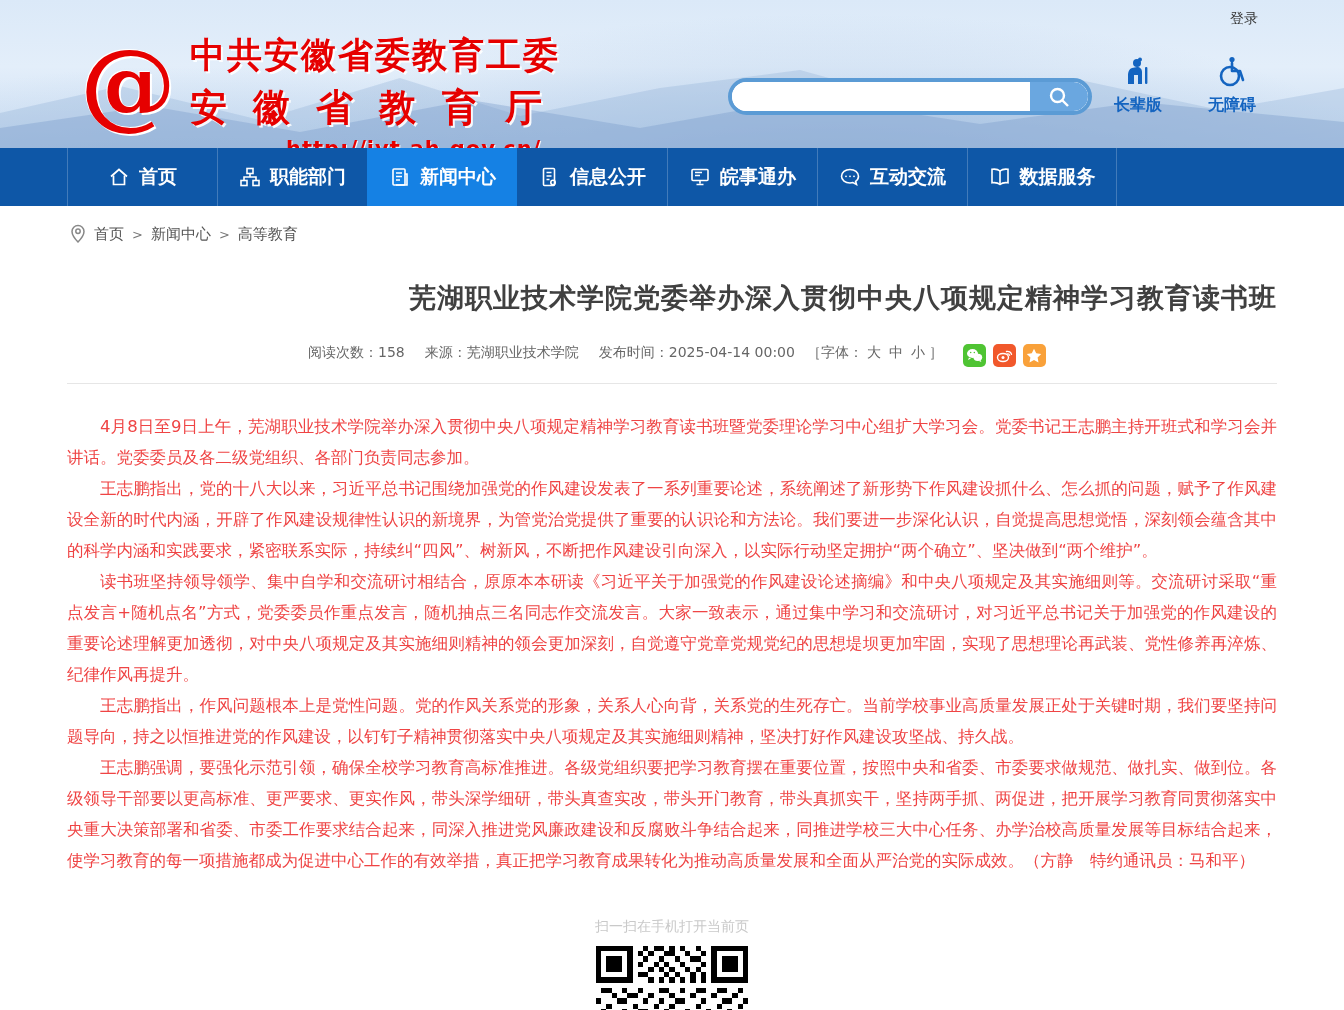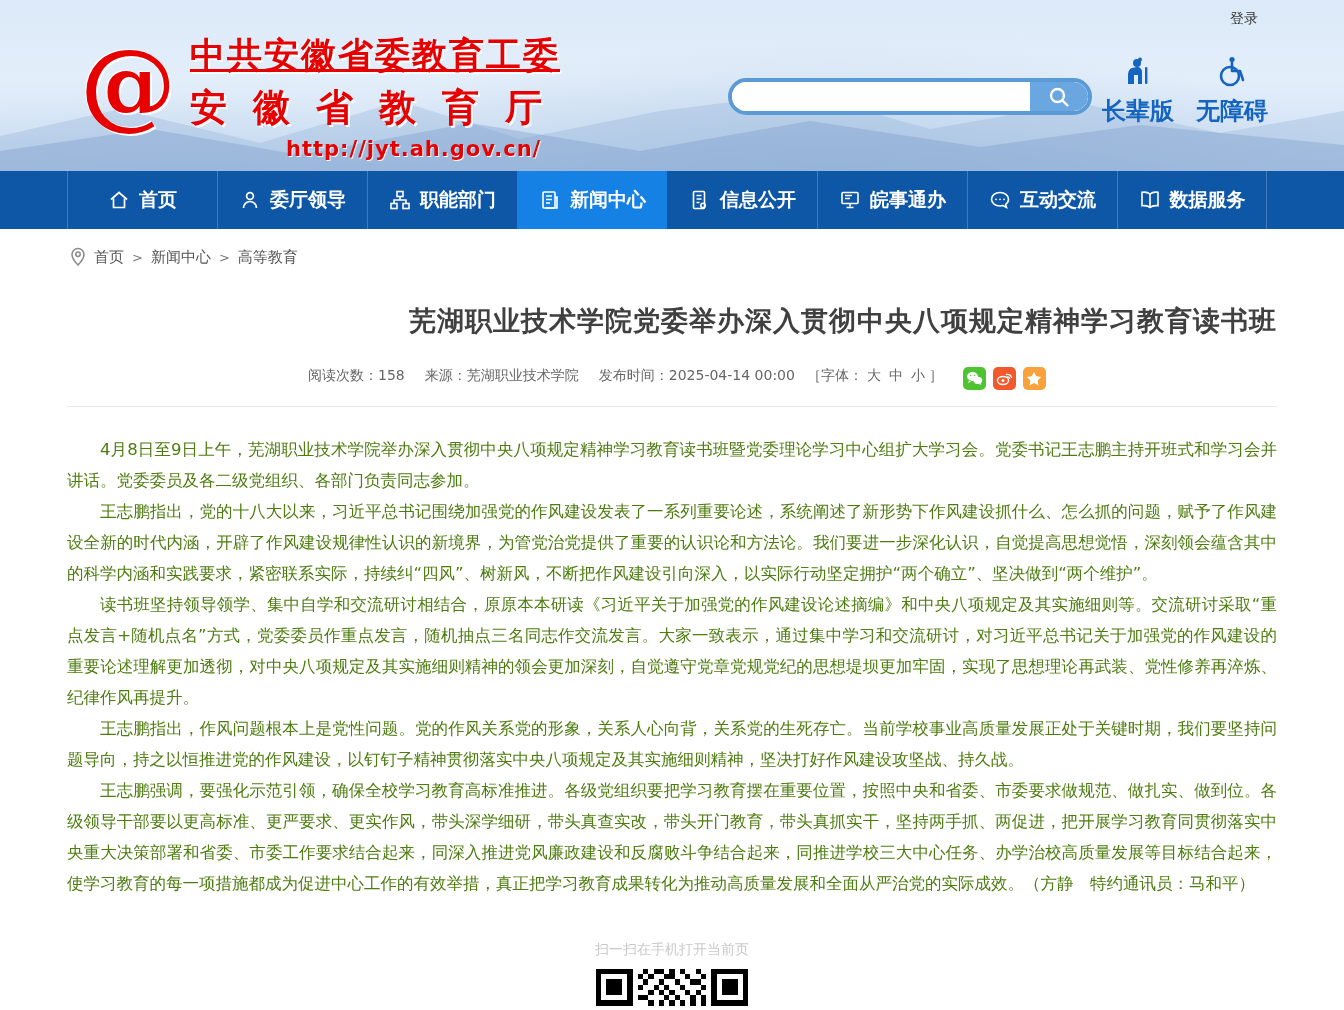--- a/index.html
+++ b/index.html
@@ -8,21 +8,21 @@
     width: 1344px; height: 1010px;
     overflow: hidden;
     background: #ffffff;
     font-family: "DejaVu Sans", "Liberation Sans", sans-serif;
   }
   a { text-decoration: none; cursor: pointer; }
 
   
   .site-header {
     position: relative;
-    width: 1344px; height: 171px;
+    width: 1344px; height: 148px;
     background:
       radial-gradient(ellipse 900px 260px at 62% 118%, rgba(150,182,220,.50), rgba(150,182,220,0) 62%),
       radial-gradient(ellipse 700px 200px at 15% 125%, rgba(160,190,225,.40), rgba(160,190,225,0) 60%),
       linear-gradient(180deg, #dbe9f8 0%, #e3eefa 45%, #ccdef2 100%);
     overflow: hidden;
   }
   .mountains { position: absolute; left: 0; bottom: 0; width: 100%; height: 90px; }
   .login-link {
     position: absolute; top: 10px; right: 86px;
     font-size: 14px; color: #333;
@@ -36,21 +36,20 @@
     font-size: 96px; line-height: 96px;
     font-weight: bold; color: #e60000;
     text-shadow: 2px 2px 0 #ffffff, -1px -1px 0 #ffffff;
     margin-top: 4px;
   }
   .logo-text { margin-left: 14px; color: #e60000; }
   .logo-line1 {
     font-size: 35px; font-weight: bold; letter-spacing: 2px;
     text-shadow: 2px 2px 0 rgba(255,255,255,.9);
     white-space: nowrap;
-    text-decoration: underline;
   }
   .logo-line2 {
     font-size: 37px; font-weight: bold; letter-spacing: 26px;
     text-shadow: 2px 2px 0 rgba(255,255,255,.9);
     white-space: nowrap; margin-top: 4px;
   }
   .logo-url {
     font-size: 21px; font-weight: bold; letter-spacing: 1px;
     margin-top: 4px; margin-left: 96px;
     text-shadow: 1px 1px 0 rgba(255,255,255,.9);
@@ -75,21 +74,21 @@
     border-top-right-radius: 15px; border-bottom-right-radius: 15px;
   }
   .quick-links {
     position: absolute; top: 55px; right: 80px;
     display: flex; gap: 30px;
   }
   .quick-link {
     display: flex; flex-direction: column; align-items: center;
     color: #1464c0; width: 64px;
   }
-  .quick-link .ql-label { font-size: 24px; font-weight: bold; margin-top: 6px; white-space: nowrap; }
+  .quick-link .ql-label { font-size: 16px; font-weight: bold; margin-top: 6px; white-space: nowrap; }
 
   
   .main-nav {
     width: 1344px; height: 58px;
     background: #0e57a7;
     display: flex;
     padding-left: 67px;
   }
   .nav-item {
     width: 150px; height: 58px;
@@ -141,21 +140,21 @@
   .share-star   { background: #f9a13a; }
   .meta-divider {
     border-bottom: 1px solid #e6e6e6;
     margin-top: 16px;
   }
 
   .article-body { margin-top: 27px; }
   .article-body p {
     margin: 0; padding: 0;
     font-size: 16.5px; line-height: 31px;
-    color: #4d7c0f; text-indent: 2em;
+    color: #ef4444; text-indent: 2em;
     text-align: justify;
   }
 
   
   .qr-section { margin-top: 42px; text-align: center; }
   .qr-caption { font-size: 14px; color: #c9c9c9; }
   .qr-code {
     width: 152px; height: 152px;
     margin: 10px auto 0 auto;
     background: #ffffff;
@@ -212,27 +211,20 @@
   </div>
 </header>
 
 <nav class="main-nav">
   <a class="nav-item">
     <svg width="22" height="22" viewBox="0 0 22 22" fill="none" stroke="#ffffff" stroke-width="1.7">
       <path d="M3 10.5 L11 3.5 L19 10.5"></path>
         <path d="M5.5 9.5 V18.5 H16.5 V9.5"></path>
     </svg>
     <span>首页</span>
-  </a>
-  <a class="nav-item">
-    <svg width="22" height="22" viewBox="0 0 22 22" fill="none" stroke="#ffffff" stroke-width="1.7">
-      <circle cx="11" cy="7" r="3.4"></circle>
-        <path d="M4.5 19c0-3.6 2.9-6.5 6.5-6.5s6.5 2.9 6.5 6.5"></path>
-    </svg>
-    <span>委厅领导</span>
   </a>
   <a class="nav-item">
     <svg width="22" height="22" viewBox="0 0 22 22" fill="none" stroke="#ffffff" stroke-width="1.6">
       <rect x="8" y="2.5" width="6" height="5"></rect>
         <rect x="2" y="14.5" width="6" height="5"></rect>
         <rect x="14" y="14.5" width="6" height="5"></rect>
       <path d="M11 7.5 V11 M5 14.5 V11 H17 V14.5"></path>
     </svg>
     <span>职能部门</span>
   </a>

